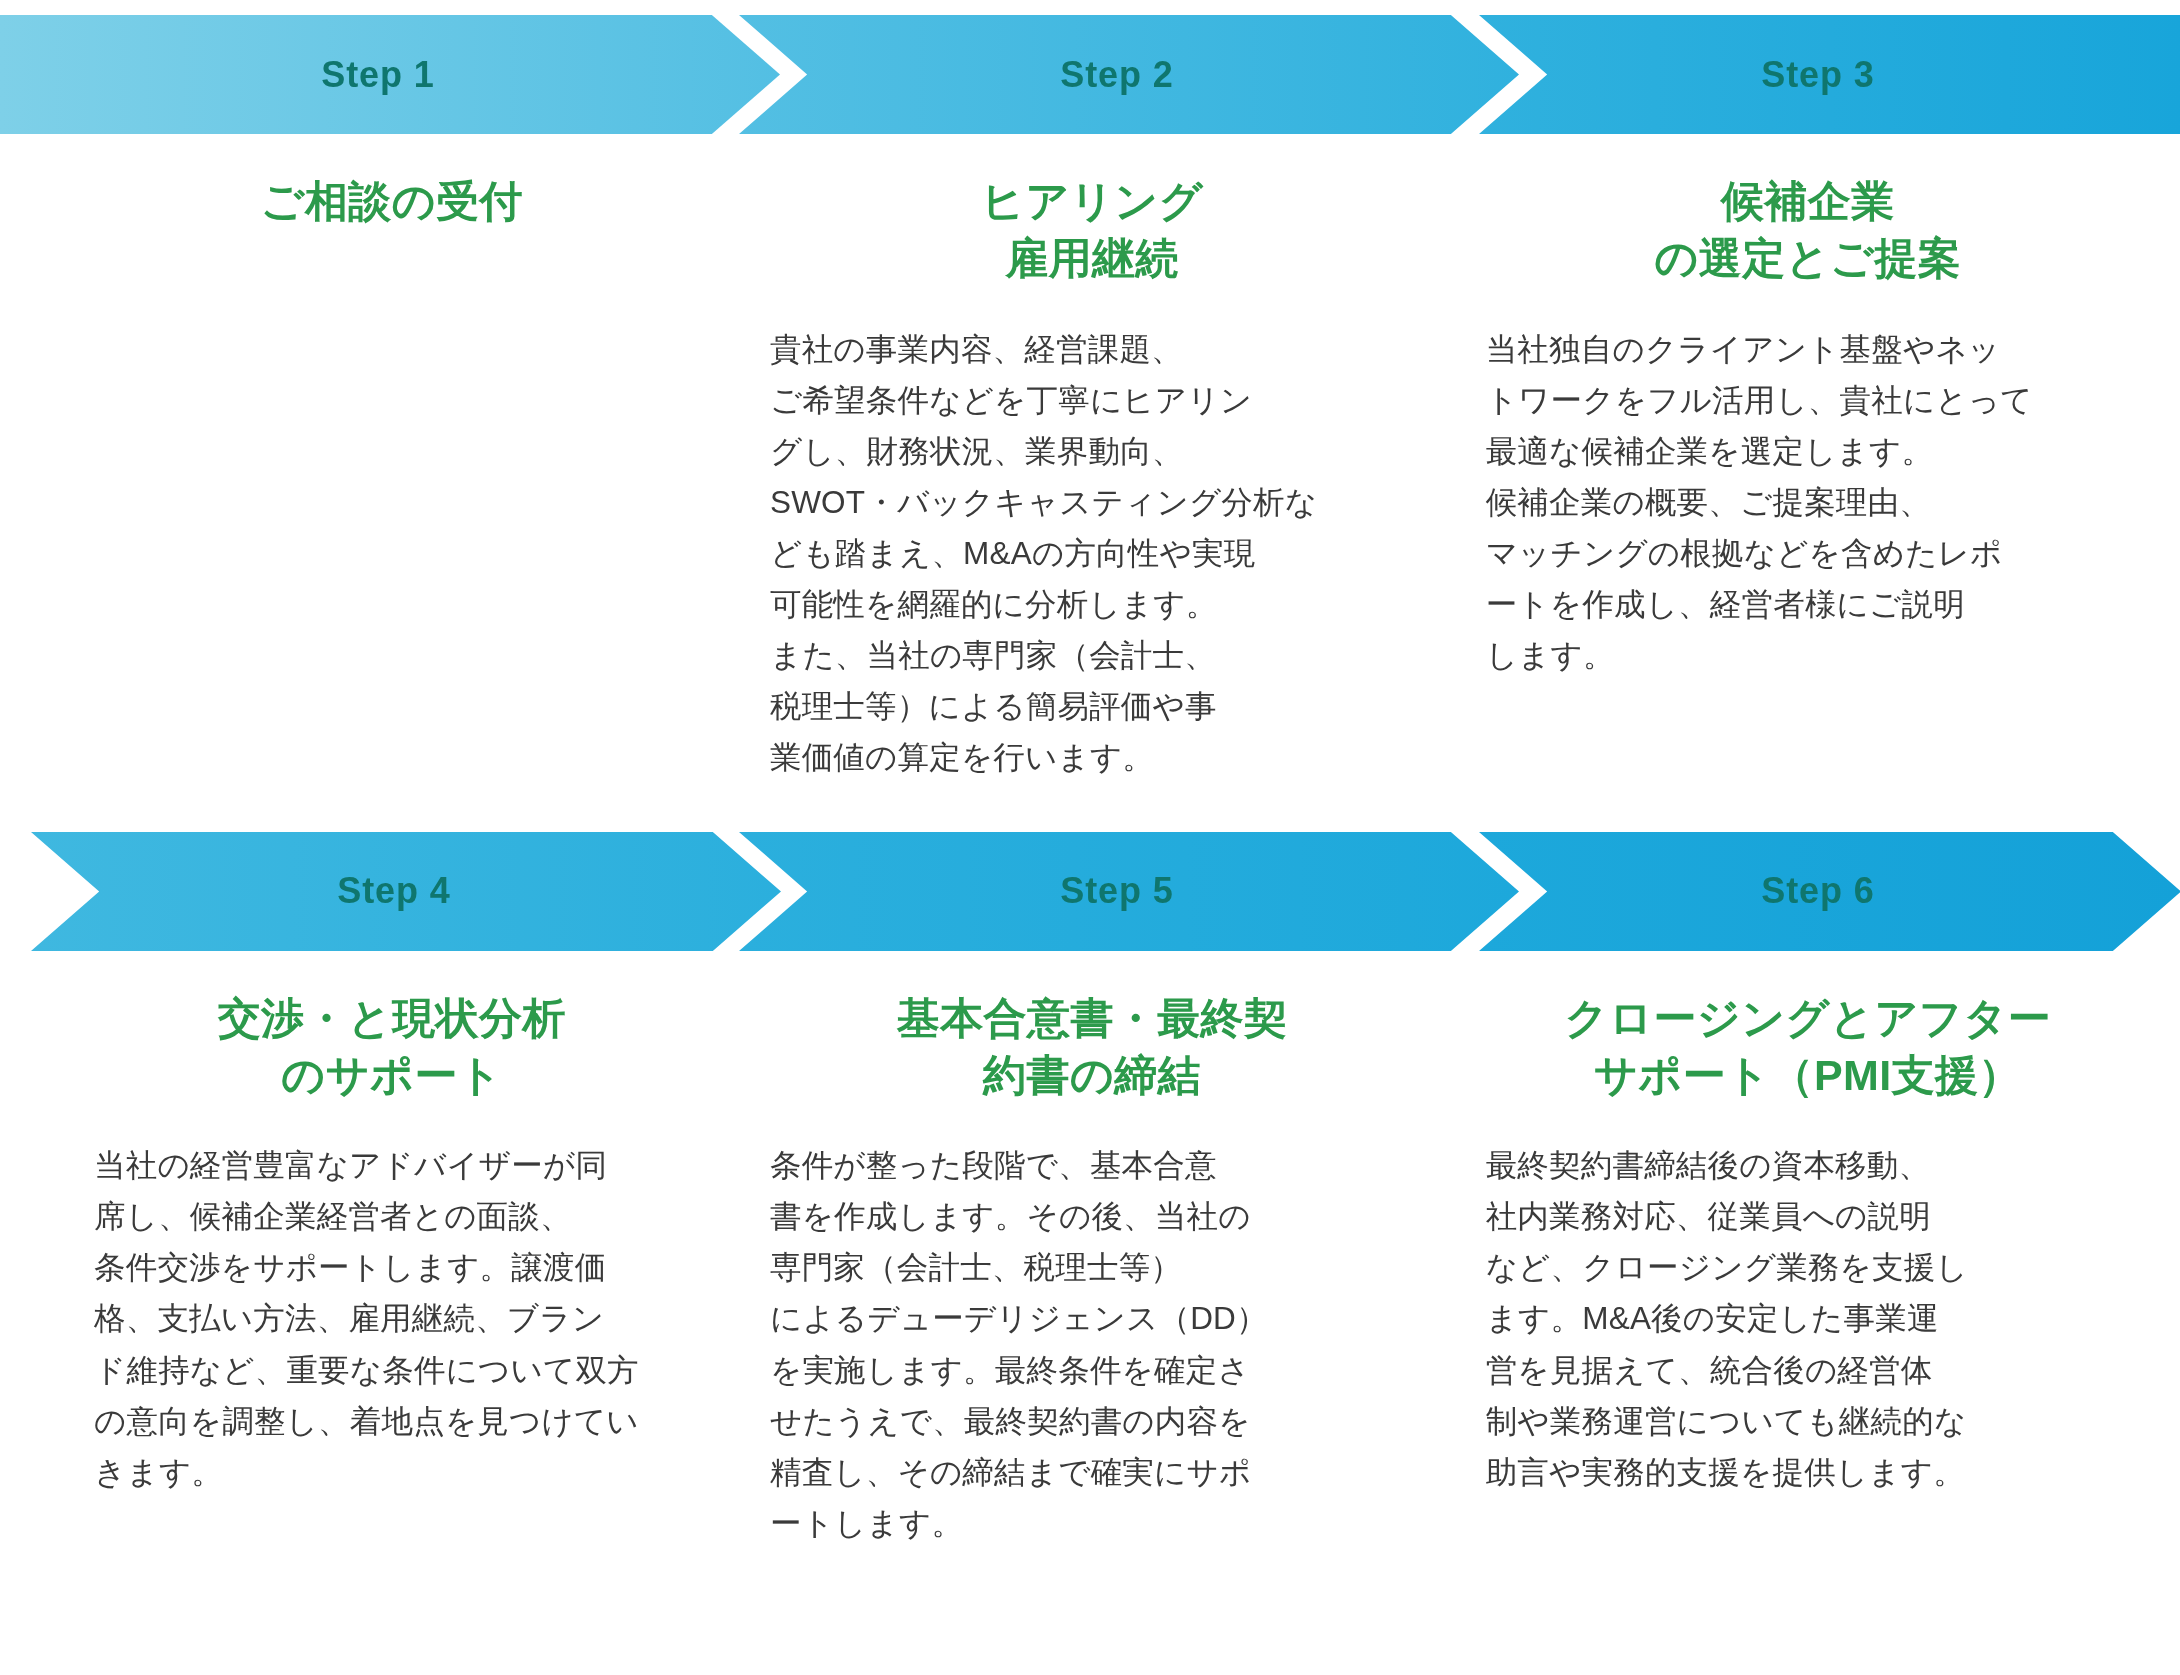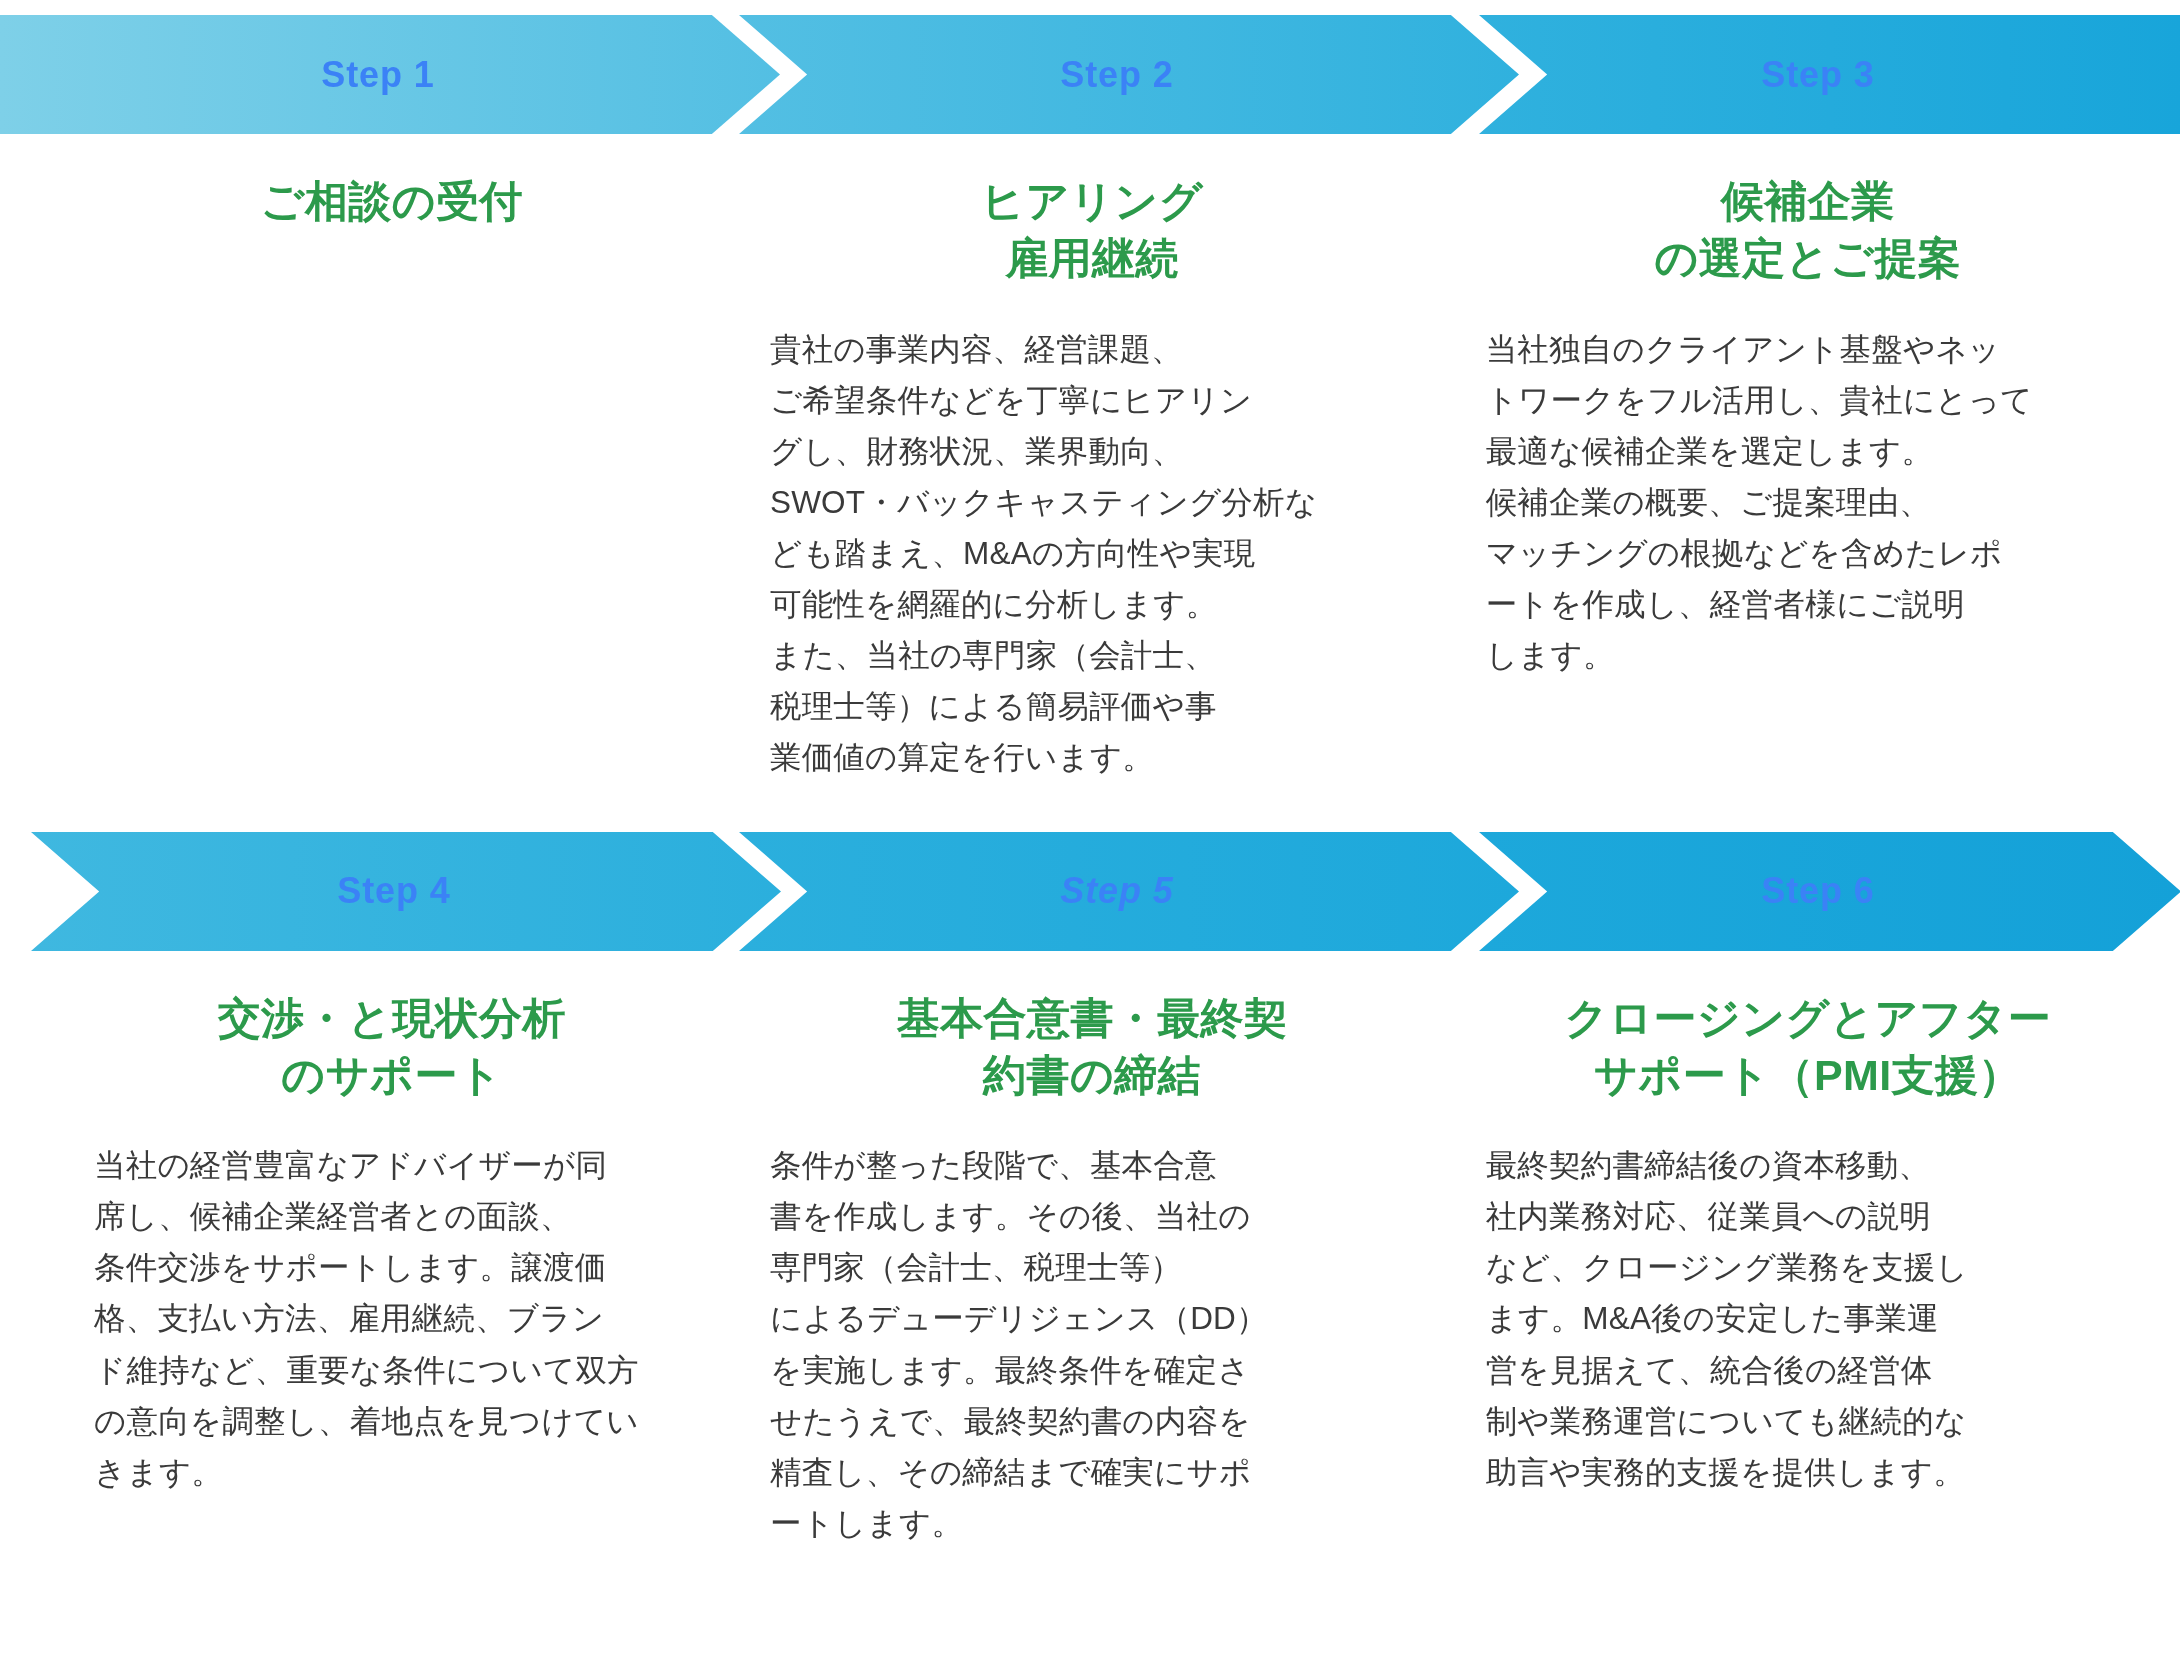--- a/index.html
+++ b/index.html
@@ -39,21 +39,21 @@
     position: absolute;
     top: 0;
     height: 119px;
     display: flex;
     align-items: center;
     justify-content: center;
   }
   .arrow-label {
     position: relative;
     z-index: 3;
-    color: #3b82f6;
+    color: #0f766e;
     font-size: 36px;
     font-weight: bold;
     letter-spacing: 0.9px;
     text-align: center;
     transform: translateX(-12px);
   }
   .arrow svg {
     position: absolute;
     inset: 0;
     width: 100%;
@@ -188,21 +188,21 @@
             <linearGradient id="g4" x1="0" y1="0" x2="1" y2="0">
               <stop offset="0" stop-color="#3fb8e0"></stop>
               <stop offset="1" stop-color="#2bafdd"></stop>
             </linearGradient>
           </defs>
           <path d="M0,0 L800,0 L880,70 L800,140 L0,140 L80,70 Z" fill="url(#g4)"></path>
         </svg>
         <span class="arrow-label">Step 4</span>
       </div>
 
-      <div class="arrow" style="left:739px; width:780px;font-style:italic;">
+      <div class="arrow" style="left:739px; width:780px;">
         <svg viewBox="0 0 916 140" preserveAspectRatio="none" aria-hidden="true">
           <defs>
             <linearGradient id="g5" x1="0" y1="0" x2="1" y2="0">
               <stop offset="0" stop-color="#2bafdd"></stop>
               <stop offset="1" stop-color="#1da8db"></stop>
             </linearGradient>
           </defs>
           <path d="M0,0 L836,0 L916,70 L836,140 L0,140 L80,70 Z" fill="url(#g5)"></path>
         </svg>
         <span class="arrow-label">Step 5</span>

